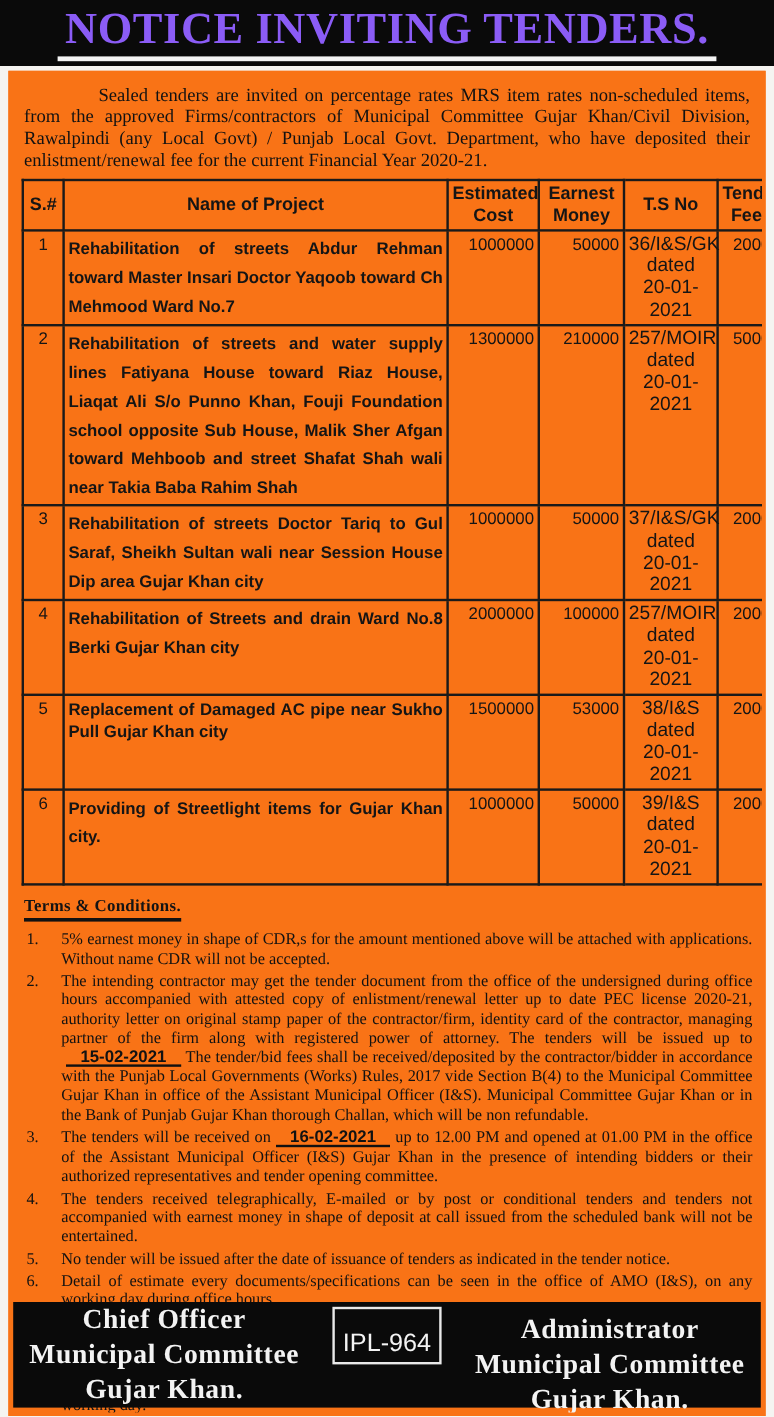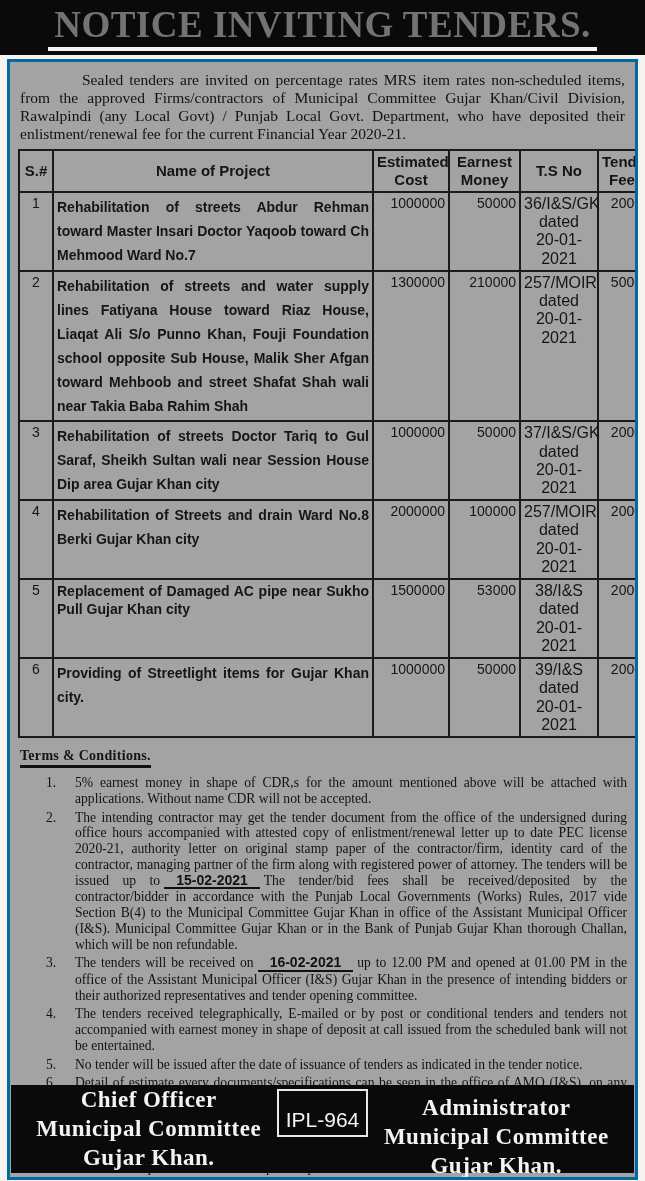--- a/index.html
+++ b/index.html
@@ -13,35 +13,35 @@
     overflow: hidden;
     font-family: "Liberation Serif", serif;
   }
   
   .title-band {
     position: absolute; top: 0; left: 0; right: 0; height: 55px;
     background: #0a0a0a;
     display: flex; align-items: center; justify-content: center;
   }
   .title-text {
-    color: #737373;
+    color: #8b5cf6;
     font-family: "Liberation Serif", serif;
     font-weight: bold;
     font-size: 37px;
     letter-spacing: 0.5px;
     line-height: 1;
     padding: 2px 6px 4px;
     border-bottom: 4px solid #f4f4f4;
     white-space: nowrap;
   }
   
   .frame {
     position: absolute; left: 7px; right: 7px; top: 59px; bottom: 1px;
-    border: 3px solid #0369a1;
-    background: #a3a3a3;
+    border: 3px solid #f97316;
+    background: #f97316;
     padding: 6px 8px 0 8px;
     overflow: hidden;
   }
   
   .intro {
     font-size: 15.5px;
     line-height: 1.16;
     text-align: justify;
     text-indent: 62px;
     padding: 3px 2px 4px 2px;
@@ -98,21 +98,20 @@
     padding-left: 31px;
   }
   ol.terms li {
     counter-increment: term;
     position: relative;
     font-size: 13.6px;
     line-height: 1.16;
     text-align: justify;
     margin-bottom: 3px;
     color: #121212;
-    margin-left: 24px;
   }
   ol.terms li::before {
     content: counter(term) ".";
     position: absolute;
     left: -29px;
     width: 24px;
     text-align: left;
   }
   .blank-date {
     font-family: "Liberation Sans", sans-serif;
@@ -126,21 +125,21 @@
     display: inline-block;
   }
   
   .footer-band {
     position: absolute; left: 1px; right: 1px; bottom: 4px; height: 88px;
     background: #0a0a0a;
     color: #f3f3f3;
     display: flex;
     justify-content: center;
     align-items: flex-start;
-    gap: 2px;
+    gap: 14px;
     font-family: "Liberation Serif", serif;
     font-weight: bold;
   }
   .sig-block {
     width: 252px;
     text-align: center;
     font-size: 23px;
     line-height: 1.26;
     letter-spacing: 0.5px;
   }

